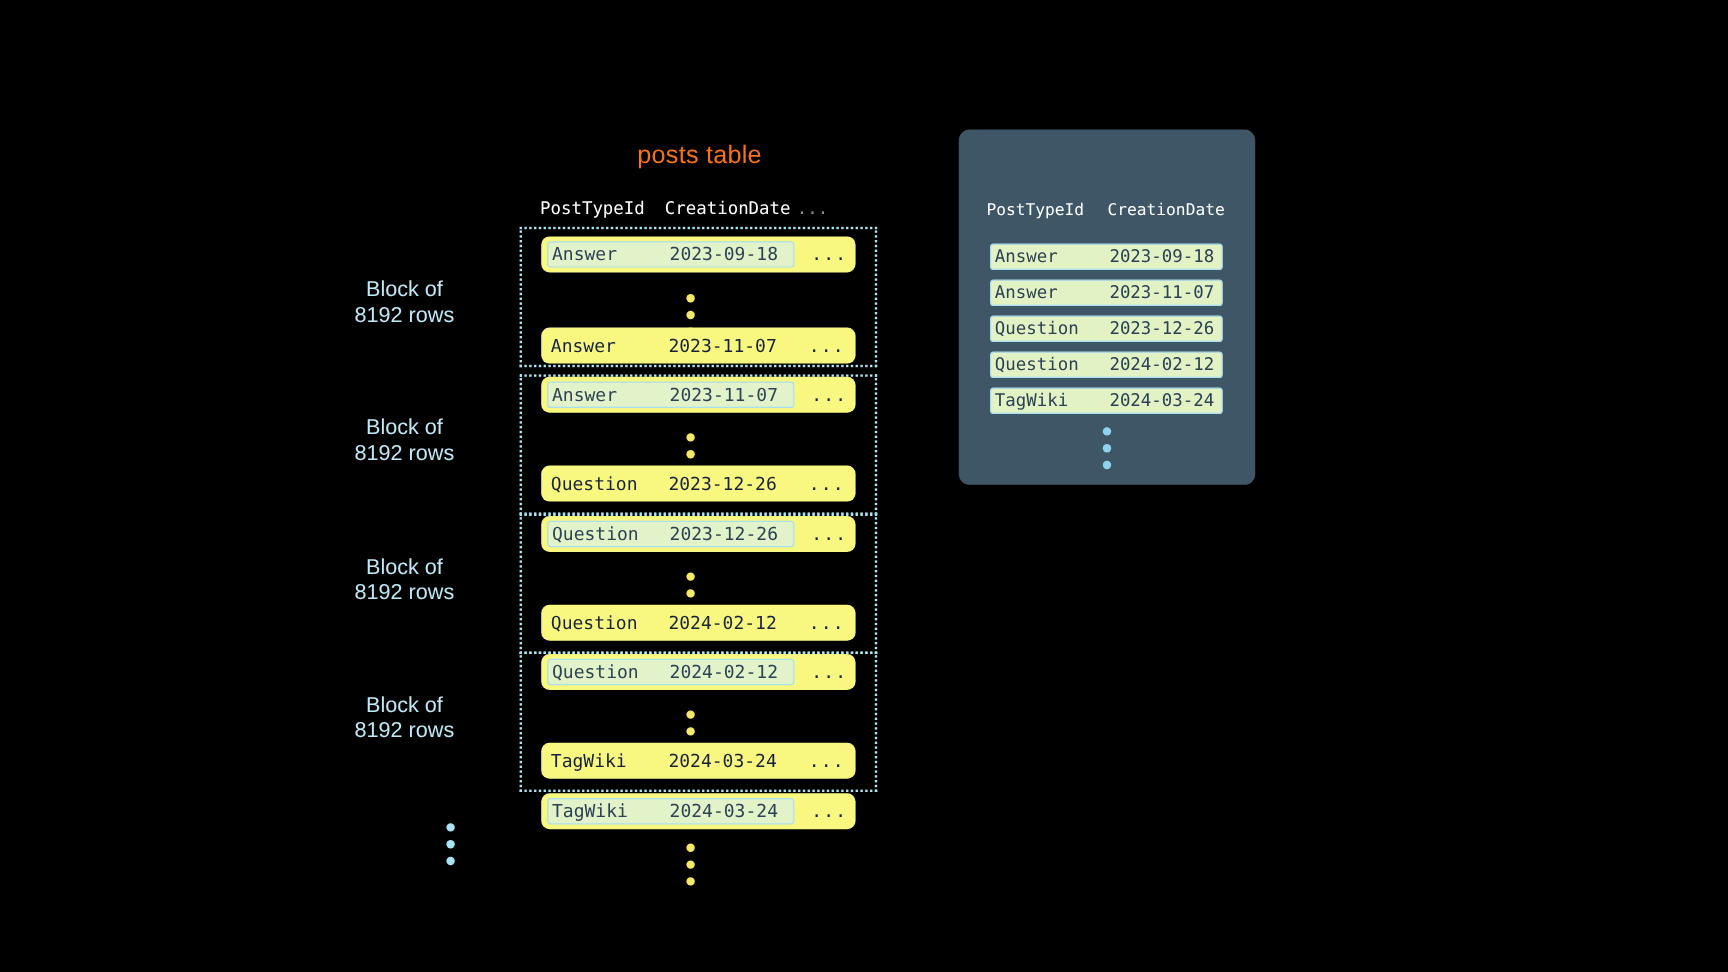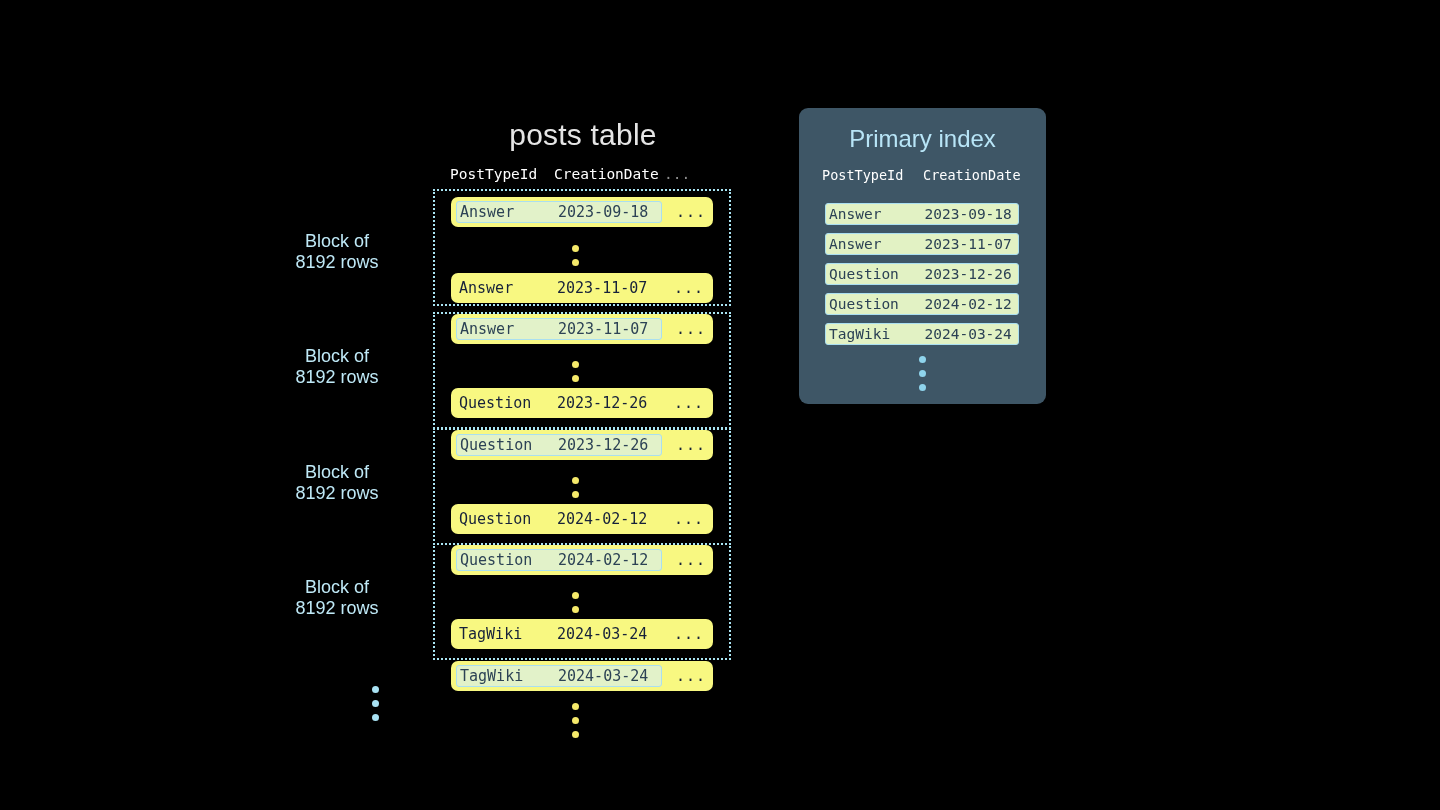--- a/index.html
+++ b/index.html
@@ -23,22 +23,22 @@
     top: 118px;
     width: 300px;
   }
 
   .table-title {
     position: absolute;
     left: -85px;
     top: 0px;
     width: 470px;
     text-align: center;
-    color: #e5e5e5;
-    font-size: 30px;
+    color: #f97316;
+    font-size: 21px;
     font-family: "Liberation Sans", sans-serif;
     letter-spacing: 0.2px;
   }
 
   .col-headers {
     position: absolute;
     left: 17px;
     top: 48px;
     width: 265px;
     font-family: "DejaVu Sans Mono", monospace;
@@ -310,21 +310,20 @@
   <div class="dots blue" style="left:-61px; top:568px;">
     <span></span>
     <span></span>
     <span></span>
   </div>
 
 </div>
 
 <div id="primary-index-panel">
 
-  <div class="pi-title">Primary index</div>
 
   <div class="pi-headers">
     <span class="ph-type">PostTypeId</span>
     <span class="ph-date">CreationDate</span>
   </div>
 
   <div class="pi-row" style="top:95px;">
     <span class="p-type">Answer</span>
     <span class="p-date">2023-09-18</span>
   </div>

